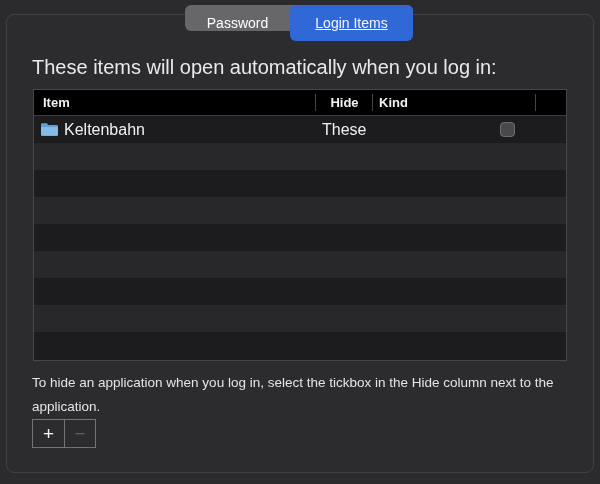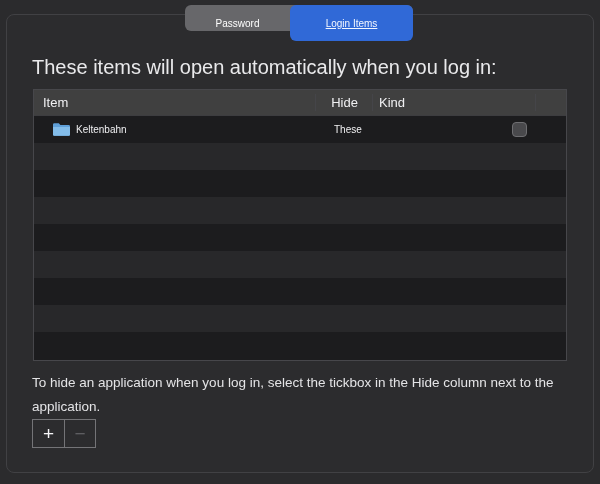--- a/index.html
+++ b/index.html
@@ -31,21 +31,21 @@
     background: #67676a;
     border-radius: 6px;
     z-index: 3;
     overflow: visible;
   }
   .segment {
     height: 36px;
     display: flex;
     align-items: center;
     justify-content: center;
-    font-size: 10px;
+    font-size: 14px;
     color: #ffffff;
     cursor: default;
   }
   .segment.password { width: 105px; border-radius: 6px 0 0 6px; }
   .segment.selected {
     width: 123px;
     background: #3069d7;
     border-radius: 6px;
     color: #f2f6ff;
     text-decoration: underline;
@@ -67,26 +67,26 @@
     width: 534px; height: 272px;
     border: 1px solid #47474b;
     background: #1c1c1e;
     z-index: 2;
     display: flex;
     flex-direction: column;
   }
   .thead {
     height: 26px;
     flex: 0 0 26px;
-    background: #404040;
+    background: #000000;
     border-bottom: 1px solid #3d3d40;
     display: flex;
     align-items: center;
     font-size: 13px;
-    font-weight: normal;
+    font-weight: bold;
     color: #f1f1f3;
   }
   .th { position: relative; height: 100%; display: flex; align-items: center; }
   .th.item { width: 282px; padding-left: 9px; }
   .th.kind { width: 163px; padding-left: 6px; }
   .th.hide { width: 57px; justify-content: center; }
   .th.extra { flex: 1; }
   .th::after {
     content: "";
     position: absolute;
@@ -95,23 +95,22 @@
     background: #454549;
   }
   .th.extra::after { display: none; }
 
   .tbody { flex: 1; display: flex; flex-direction: column; }
   .trow {
     height: 27px;
     flex: 0 0 27px;
     display: flex;
     align-items: center;
-    font-size: 10px;
+    font-size: 16px;
     color: #f0f0f2;
-    padding-left: 12px;
   }
   .trow:nth-child(odd) { background: #1c1c1e; }
   .trow:nth-child(even) { background: #28282a; }
   .cell-item { width: 282px; display: flex; align-items: center; padding-left: 6px; }
   .cell-kind { width: 163px; padding-left: 6px; }
   .cell-hide { width: 57px; display: flex; align-items: center; justify-content: center; }
   .folder-icon { width: 19px; height: 15px; margin-right: 5px; flex: 0 0 19px; }
   .item-label { white-space: nowrap; }
 
   .checkbox {

